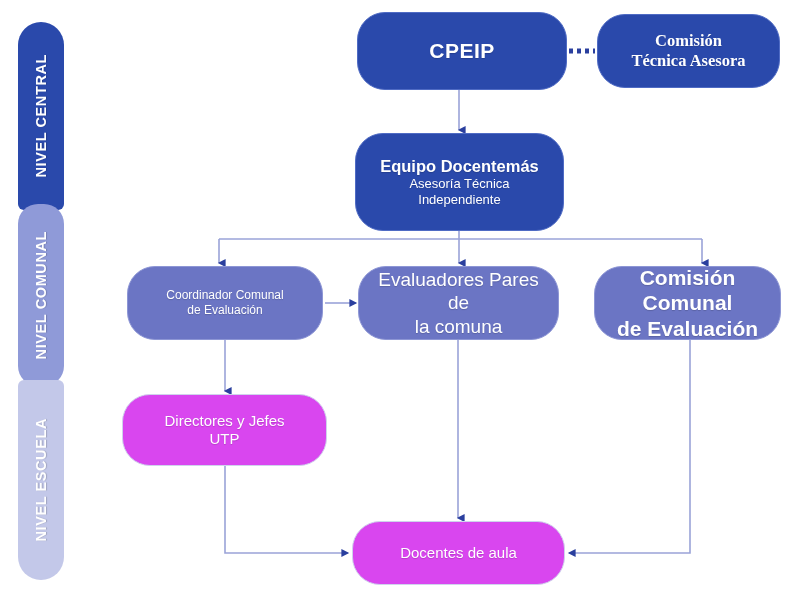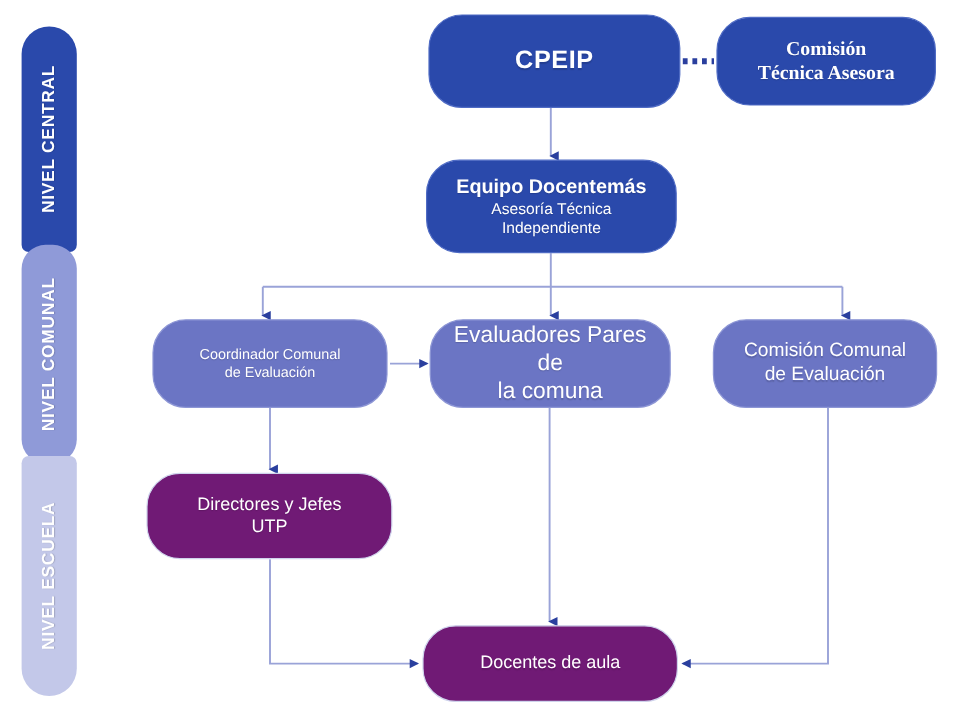--- a/index.html
+++ b/index.html
@@ -90,43 +90,43 @@
 
   .node-dark {
     background: #2a49ab;
     border: 1px solid #4f6bc4;
   }
   .node-mid {
     background: #6b75c4;
     border: 1px solid #8d96d5;
   }
   .node-light {
-    background: #701a75;
+    background: #d946ef;
     border: 1px solid #cfd3ec;
   }
 
   
   #node-cpeip        { left: 357px; top: 12px;  width: 210px; height: 78px; }
   #node-cpeip .title { font-size: 21px; letter-spacing: 0.5px; }
 
   #node-comision-tecnica        { left: 597px; top: 14px; width: 183px; height: 74px; }
   #node-comision-tecnica .title { font-size: 16.5px; font-family: Liberation Serif, serif; }
 
-  #node-equipo        { left: 355px; top: 133px; width: 209px; height: 78px; justify-content: center; }
+  #node-equipo        { left: 355px; top: 133px; width: 209px; height: 98px; justify-content: center; }
   #node-equipo .title { font-size: 16.5px; }
   #node-equipo .subtitle { font-size: 13px; }
 
   #node-coordinador        { left: 127px; top: 266px; width: 196px; height: 74px; }
   #node-coordinador .title { font-size: 12px; font-weight: normal; }
 
   #node-evaluadores        { left: 358px; top: 266px; width: 201px; height: 74px; }
   #node-evaluadores .title { font-size: 19px; font-weight: normal; }
 
   #node-comision-comunal        { left: 594px; top: 266px; width: 187px; height: 74px; }
-  #node-comision-comunal .title { font-size: 16px; font-weight: normal; }
+  #node-comision-comunal .title { font-size: 21px; font-weight: bold; }
 
   #node-directores        { left: 122px; top: 394px; width: 205px; height: 72px; }
   #node-directores .title { font-size: 15px; font-weight: normal; }
 
   #node-docentes        { left: 352px; top: 521px; width: 213px; height: 64px; }
   #node-docentes .title { font-size: 15px; font-weight: normal; text-align: center; }
 
   
   #connectors {
     position: absolute;

